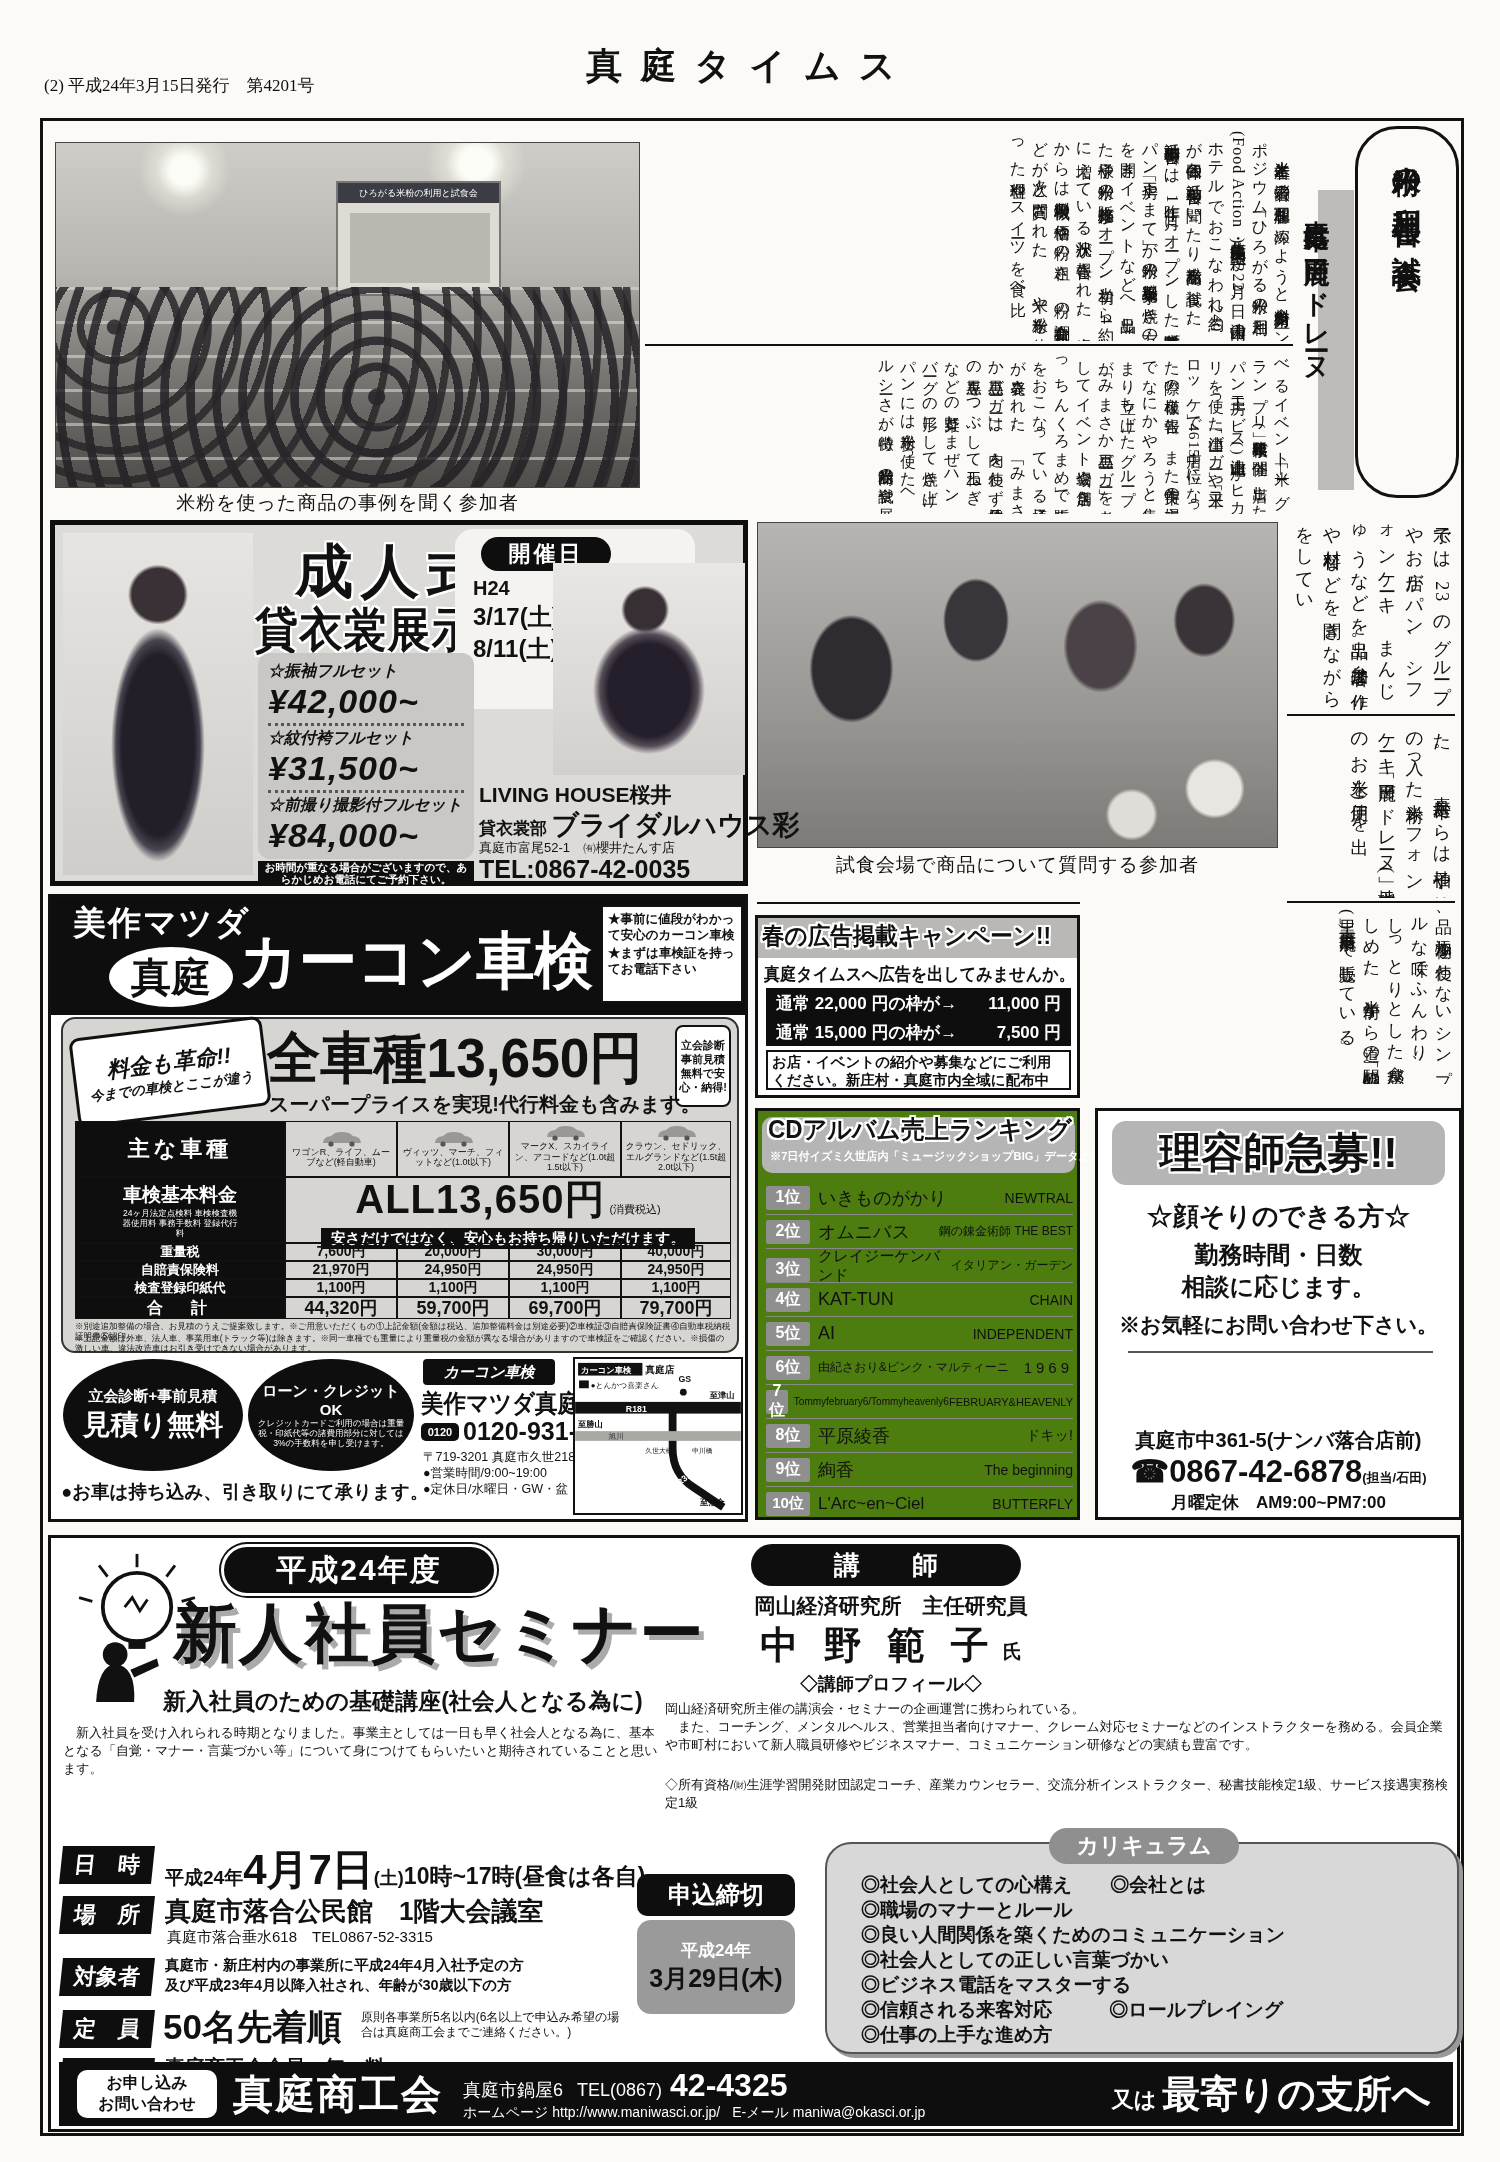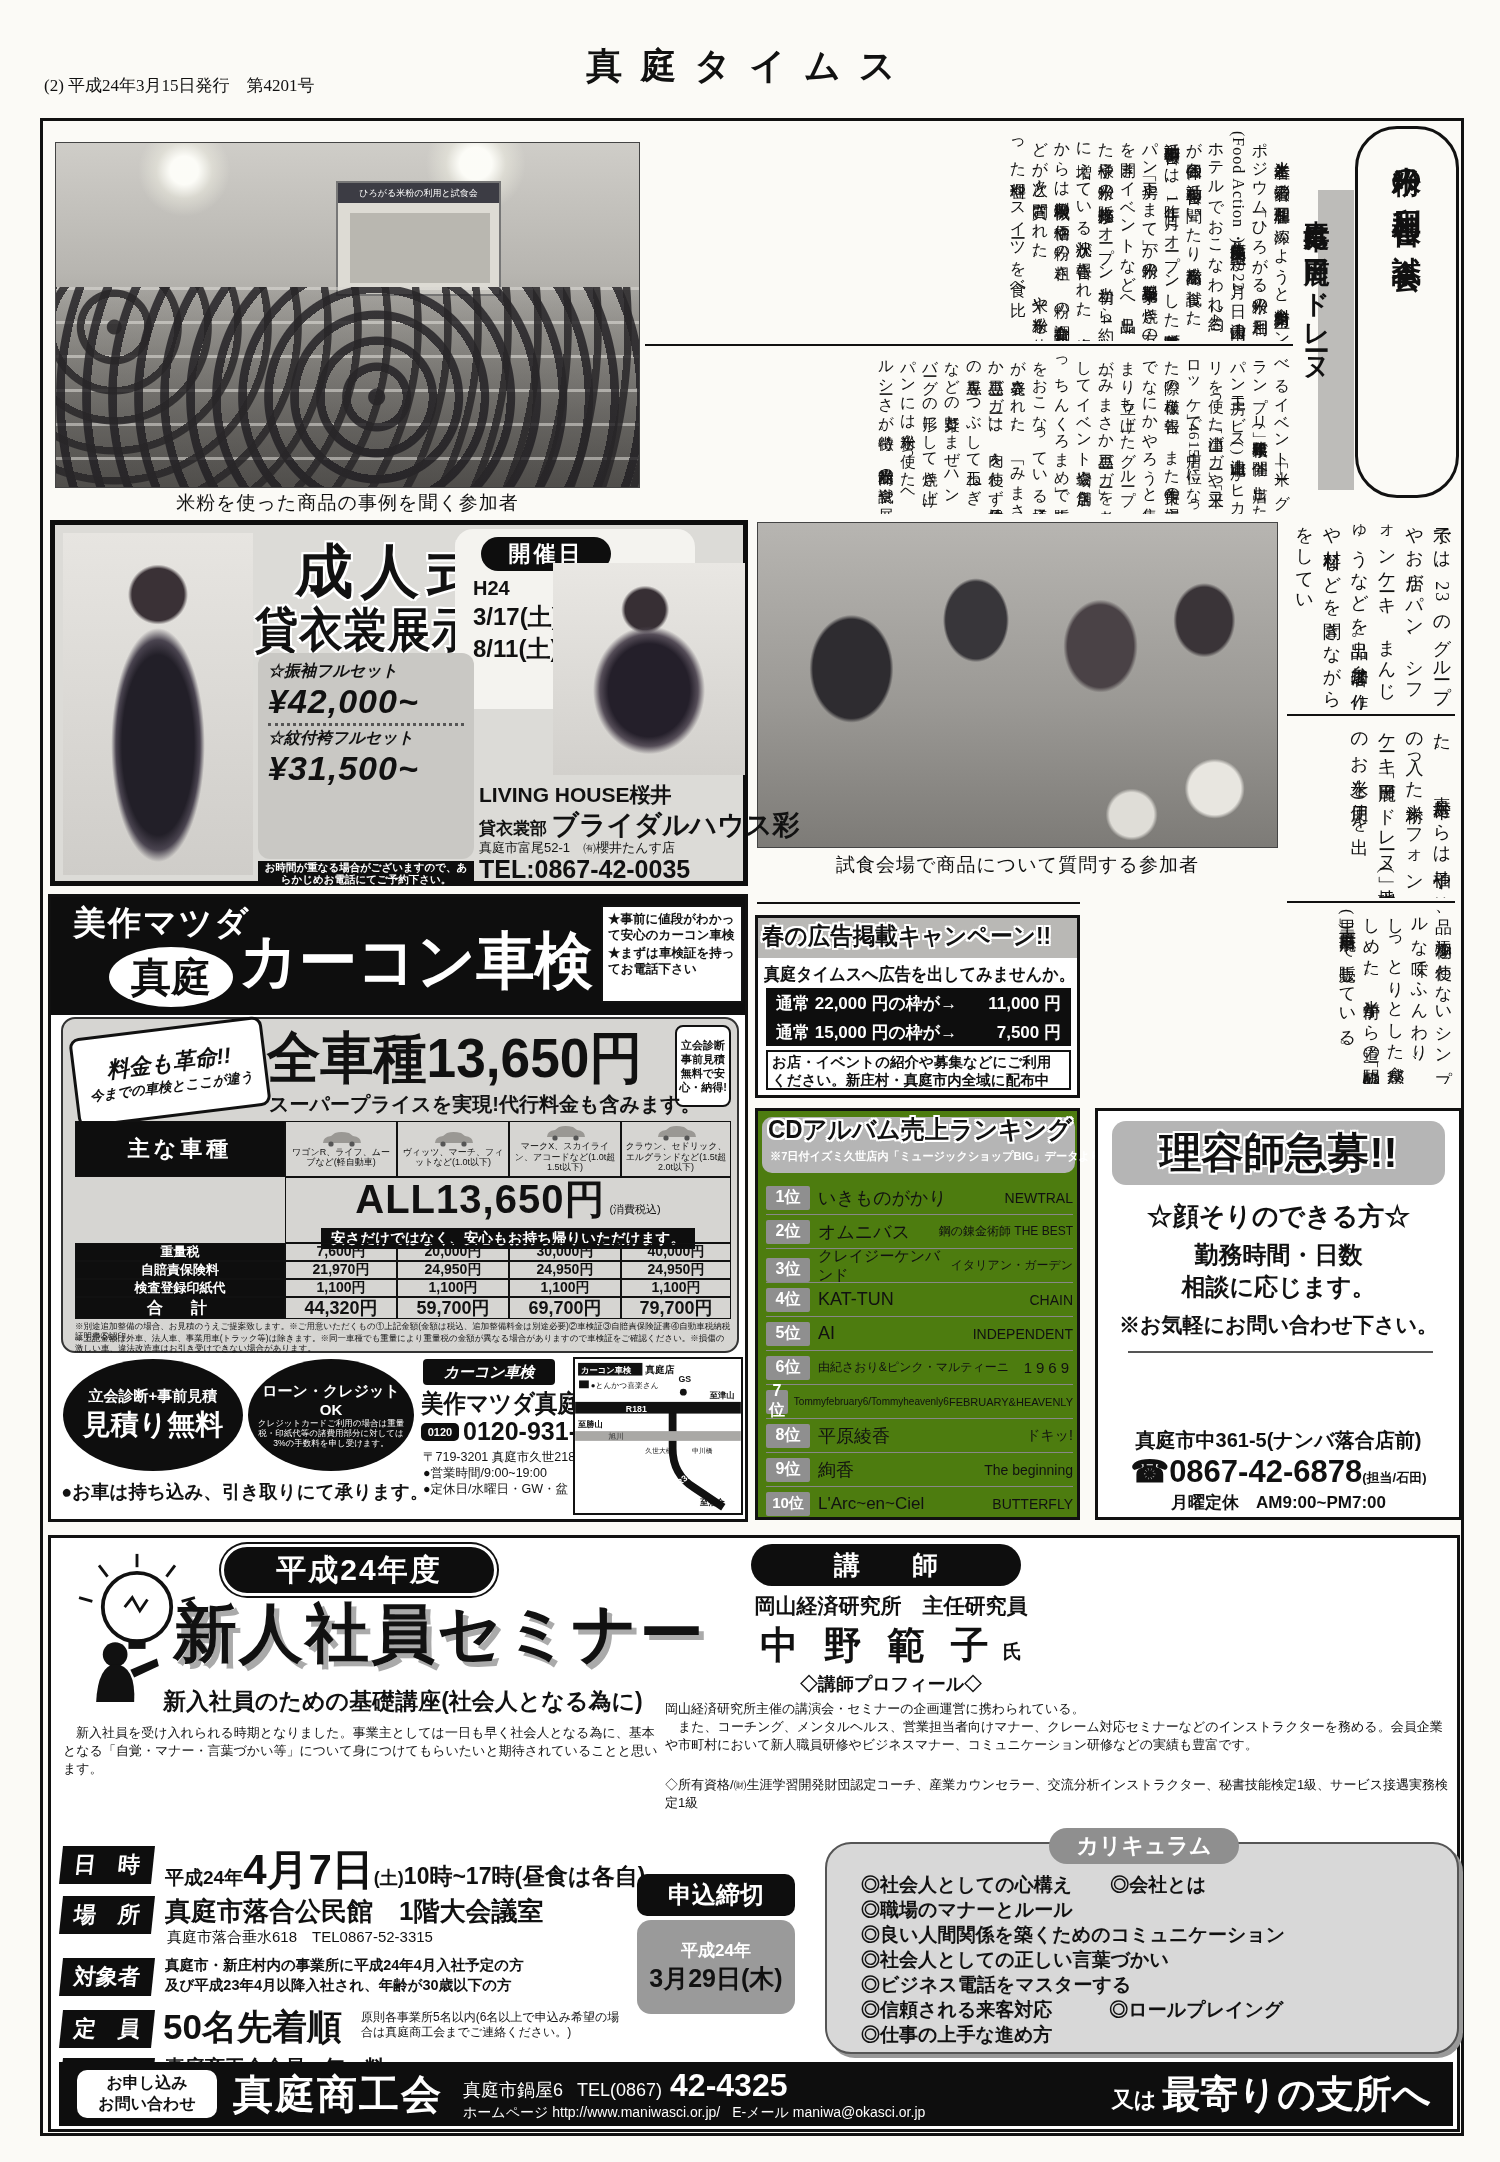--- a/index.html
+++ b/index.html
@@ -96,20 +96,24 @@
 
     <div class="abs" style="left:203px;top:128px;width:216px;height:206px;background:#c9c8c4;border-radius:12px;padding:6px 10px;box-sizing:border-box;">
       <div style="padding:2px 0;">
         <div class="b" style="font-size:16px;font-style:italic;">☆振袖フルセット</div>
         <div class="b" style="font-size:34px;font-style:italic;letter-spacing:1px;">¥42,000~</div>
       </div>
       <div style="border-top:3px dotted #555;padding:2px 0;">
         <div class="b" style="font-size:16px;font-style:italic;">☆紋付袴フルセット</div>
         <div class="b" style="font-size:34px;font-style:italic;letter-spacing:1px;">¥31,500~</div>
       </div>
+      <div style="border-top:3px dotted #555;padding:2px 0;">
+        <div class="b" style="font-size:16px;font-style:italic;">☆前撮り撮影付フルセット</div>
+        <div class="b" style="font-size:34px;font-style:italic;letter-spacing:1px;">¥84,000~</div>
+      </div>
     </div>
     <div class="abs blackbox ctr b" style="left:203px;top:336px;width:216px;height:24px;font-size:10.5px;line-height:12px;padding:0 4px;box-sizing:border-box;">お時間が重なる場合がございますので、あらかじめお電話にてご予約下さい。</div>
 
     <div class="abs" style="left:498px;top:38px;width:192px;height:212px;
                 background:radial-gradient(ellipse 70px 80px at 50% 60%, #241f2a 0 58%, #554d58 70%, transparent 80%),
                 radial-gradient(circle at 48% 22%, #372f34 0 20px, transparent 24px),
                 linear-gradient(180deg,#e9e7e3,#d2d0cc);"></div>
     <div class="abs b" style="left:424px;top:256px;font-size:21px;white-space:nowrap;">LIVING HOUSE桜井</div>
     <div class="abs" style="left:424px;top:282px;white-space:nowrap;">
       <span class="b" style="font-size:17px;">貸衣裳部</span>
@@ -184,20 +188,24 @@
         </div>
         <div class="abs cell col" style="left:546px;top:0;width:110px;height:56px;">
           <svg width="44" height="16" viewBox="0 0 44 16">
               <path d="M4 12 Q4 6 12 5 L16 2 Q22 0 30 2 L34 5 Q42 6 42 12 Z" fill="#9a9894"></path>
               <circle cx="12" cy="13" r="2.6" fill="#555"></circle>
               <circle cx="33" cy="13" r="2.6" fill="#555"></circle>
             </svg>
           <div style="font-size:9px;line-height:10.5px;padding:0 2px;">クラウン、セドリック、エルグランドなど(1.5t超2.0t以下)</div>
         </div>
 
+        <div class="abs cell tbl-label col" style="left:0;top:56px;width:210px;height:66px;">
+          <div class="b" style="font-size:19px;">車検基本料金</div>
+          <div style="font-size:8.5px;line-height:10px;width:120px;">24ヶ月法定点検料 車検検査機器使用料 事務手数料 登録代行料</div>
+        </div>
         <div class="abs cell" style="left:210px;top:56px;width:446px;height:66px;flex-direction:column;">
           <div style="display:flex;align-items:baseline;">
             <span class="b" style="font-size:40px;letter-spacing:1px;">ALL13,650円</span>
             <span style="font-size:11px;margin-left:4px;">(消費税込)</span>
           </div>
           <div class="blackbox b" style="font-size:14.5px;padding:1px 10px;margin-top:1px;white-space:nowrap;">安さだけではなく、安心もお持ち帰りいただけます。</div>
         </div>
 
         <div class="abs cell tbl-label b" style="left:0;top:122px;width:210px;height:18px;font-size:13px;">重量税</div>
         <div class="abs cell b" style="left:210px;top:122px;width:112px;height:18px;font-size:14px;">7,600円</div>

